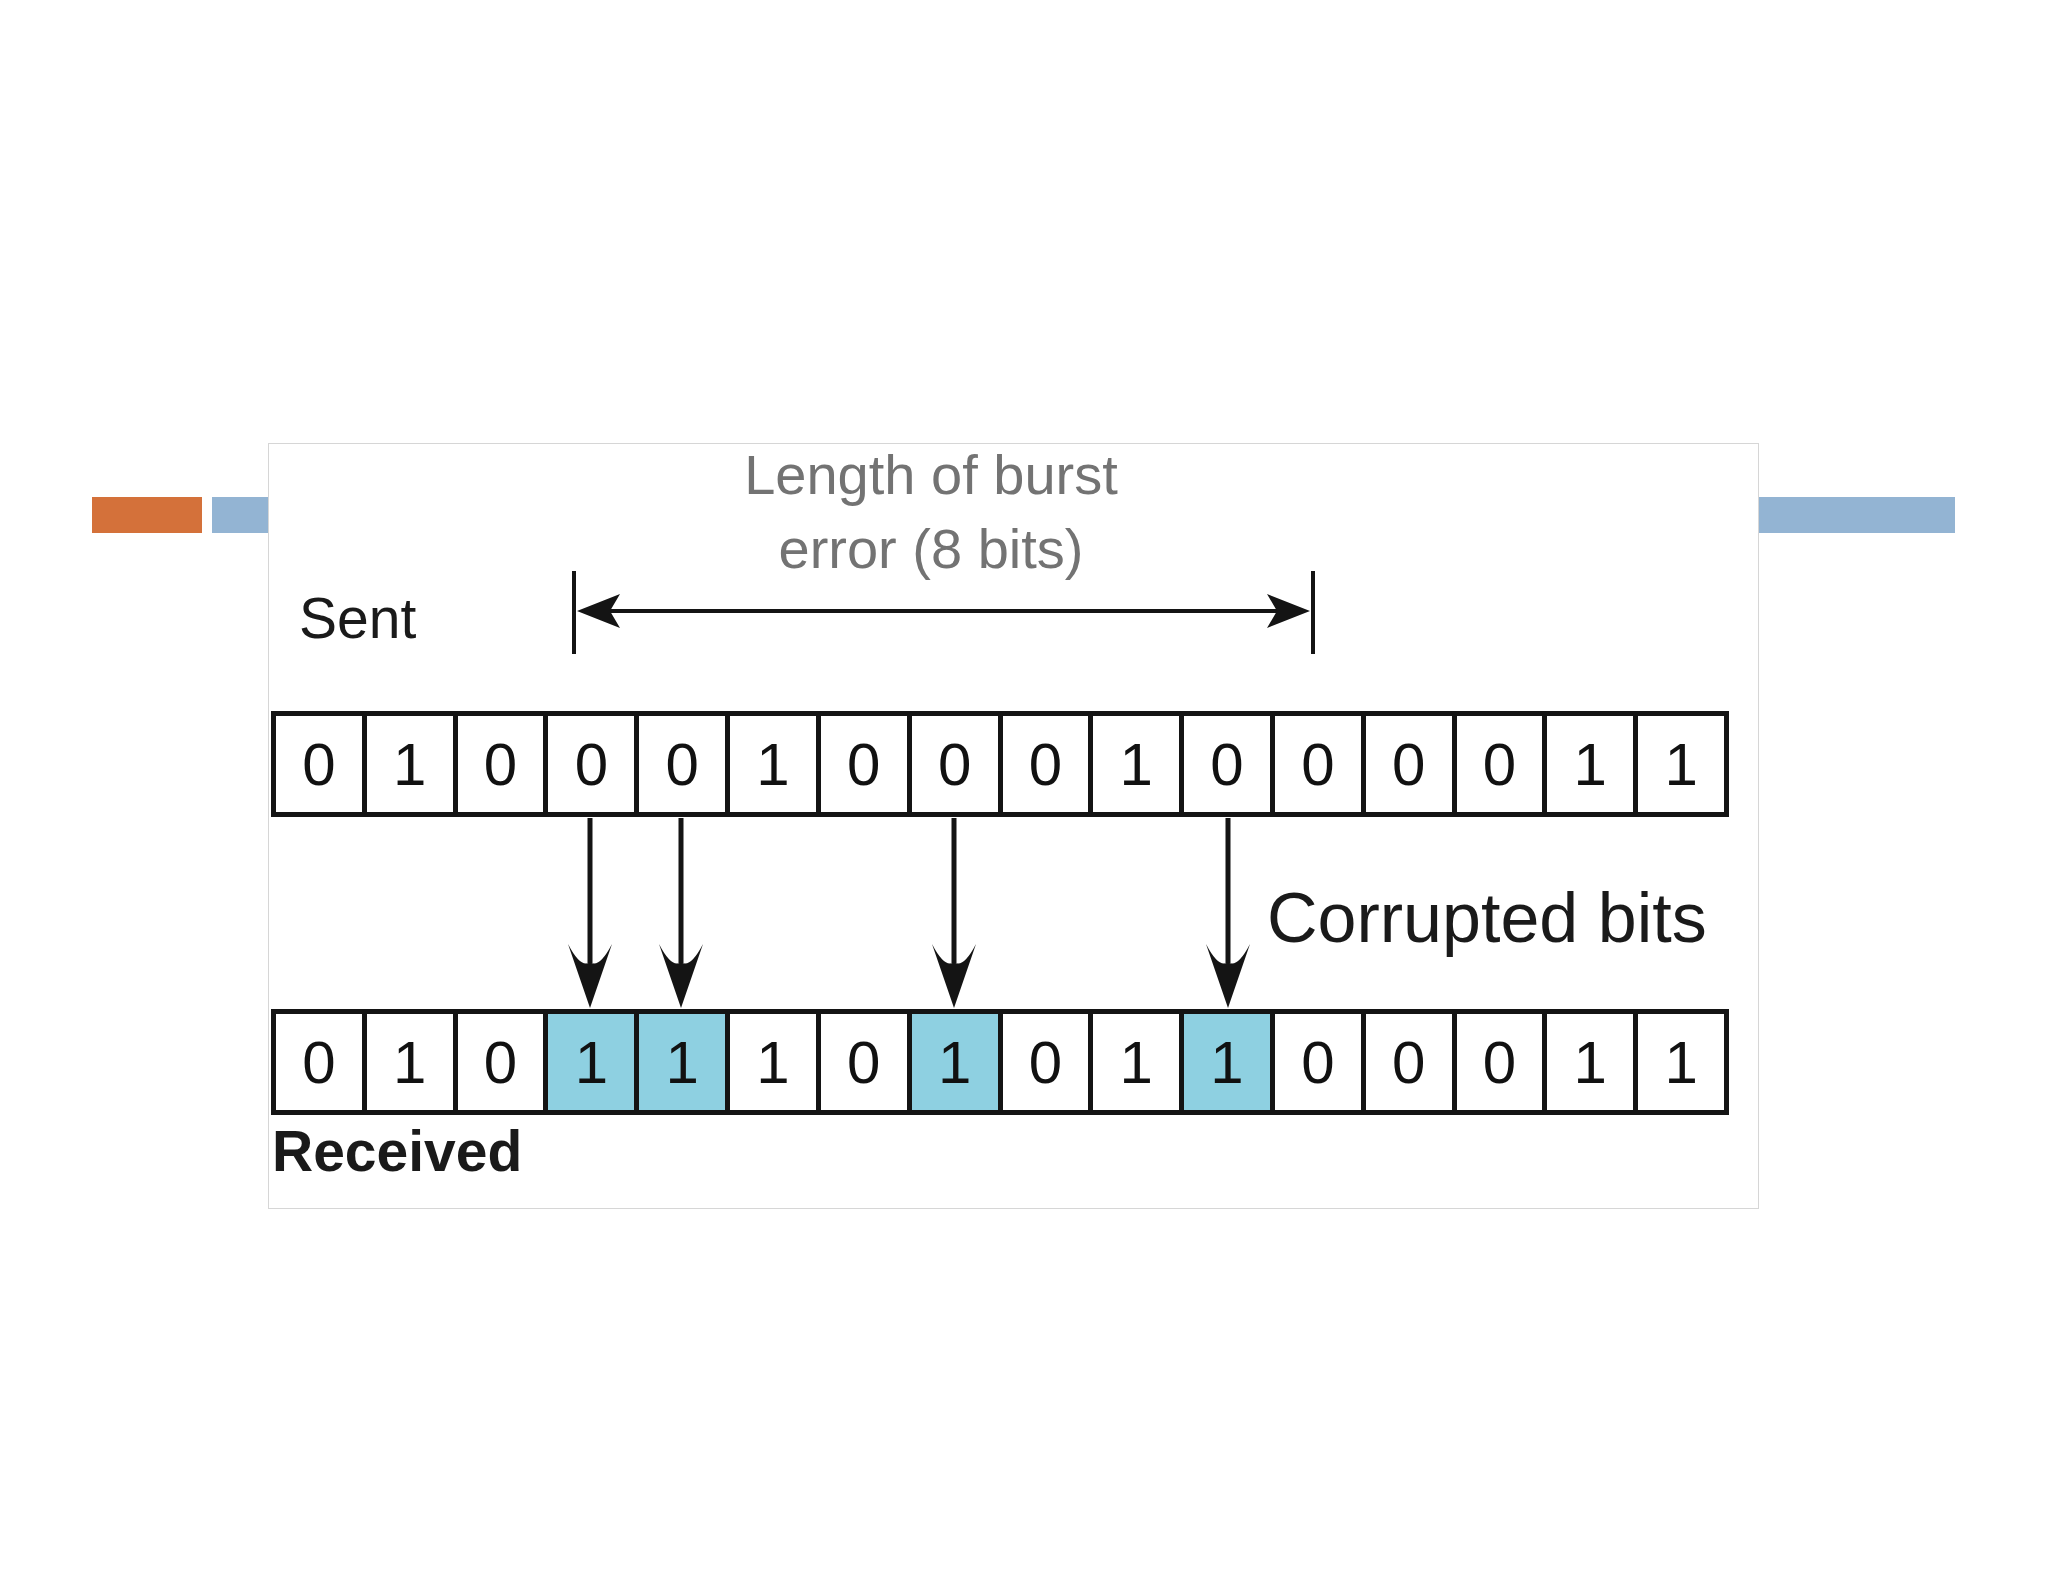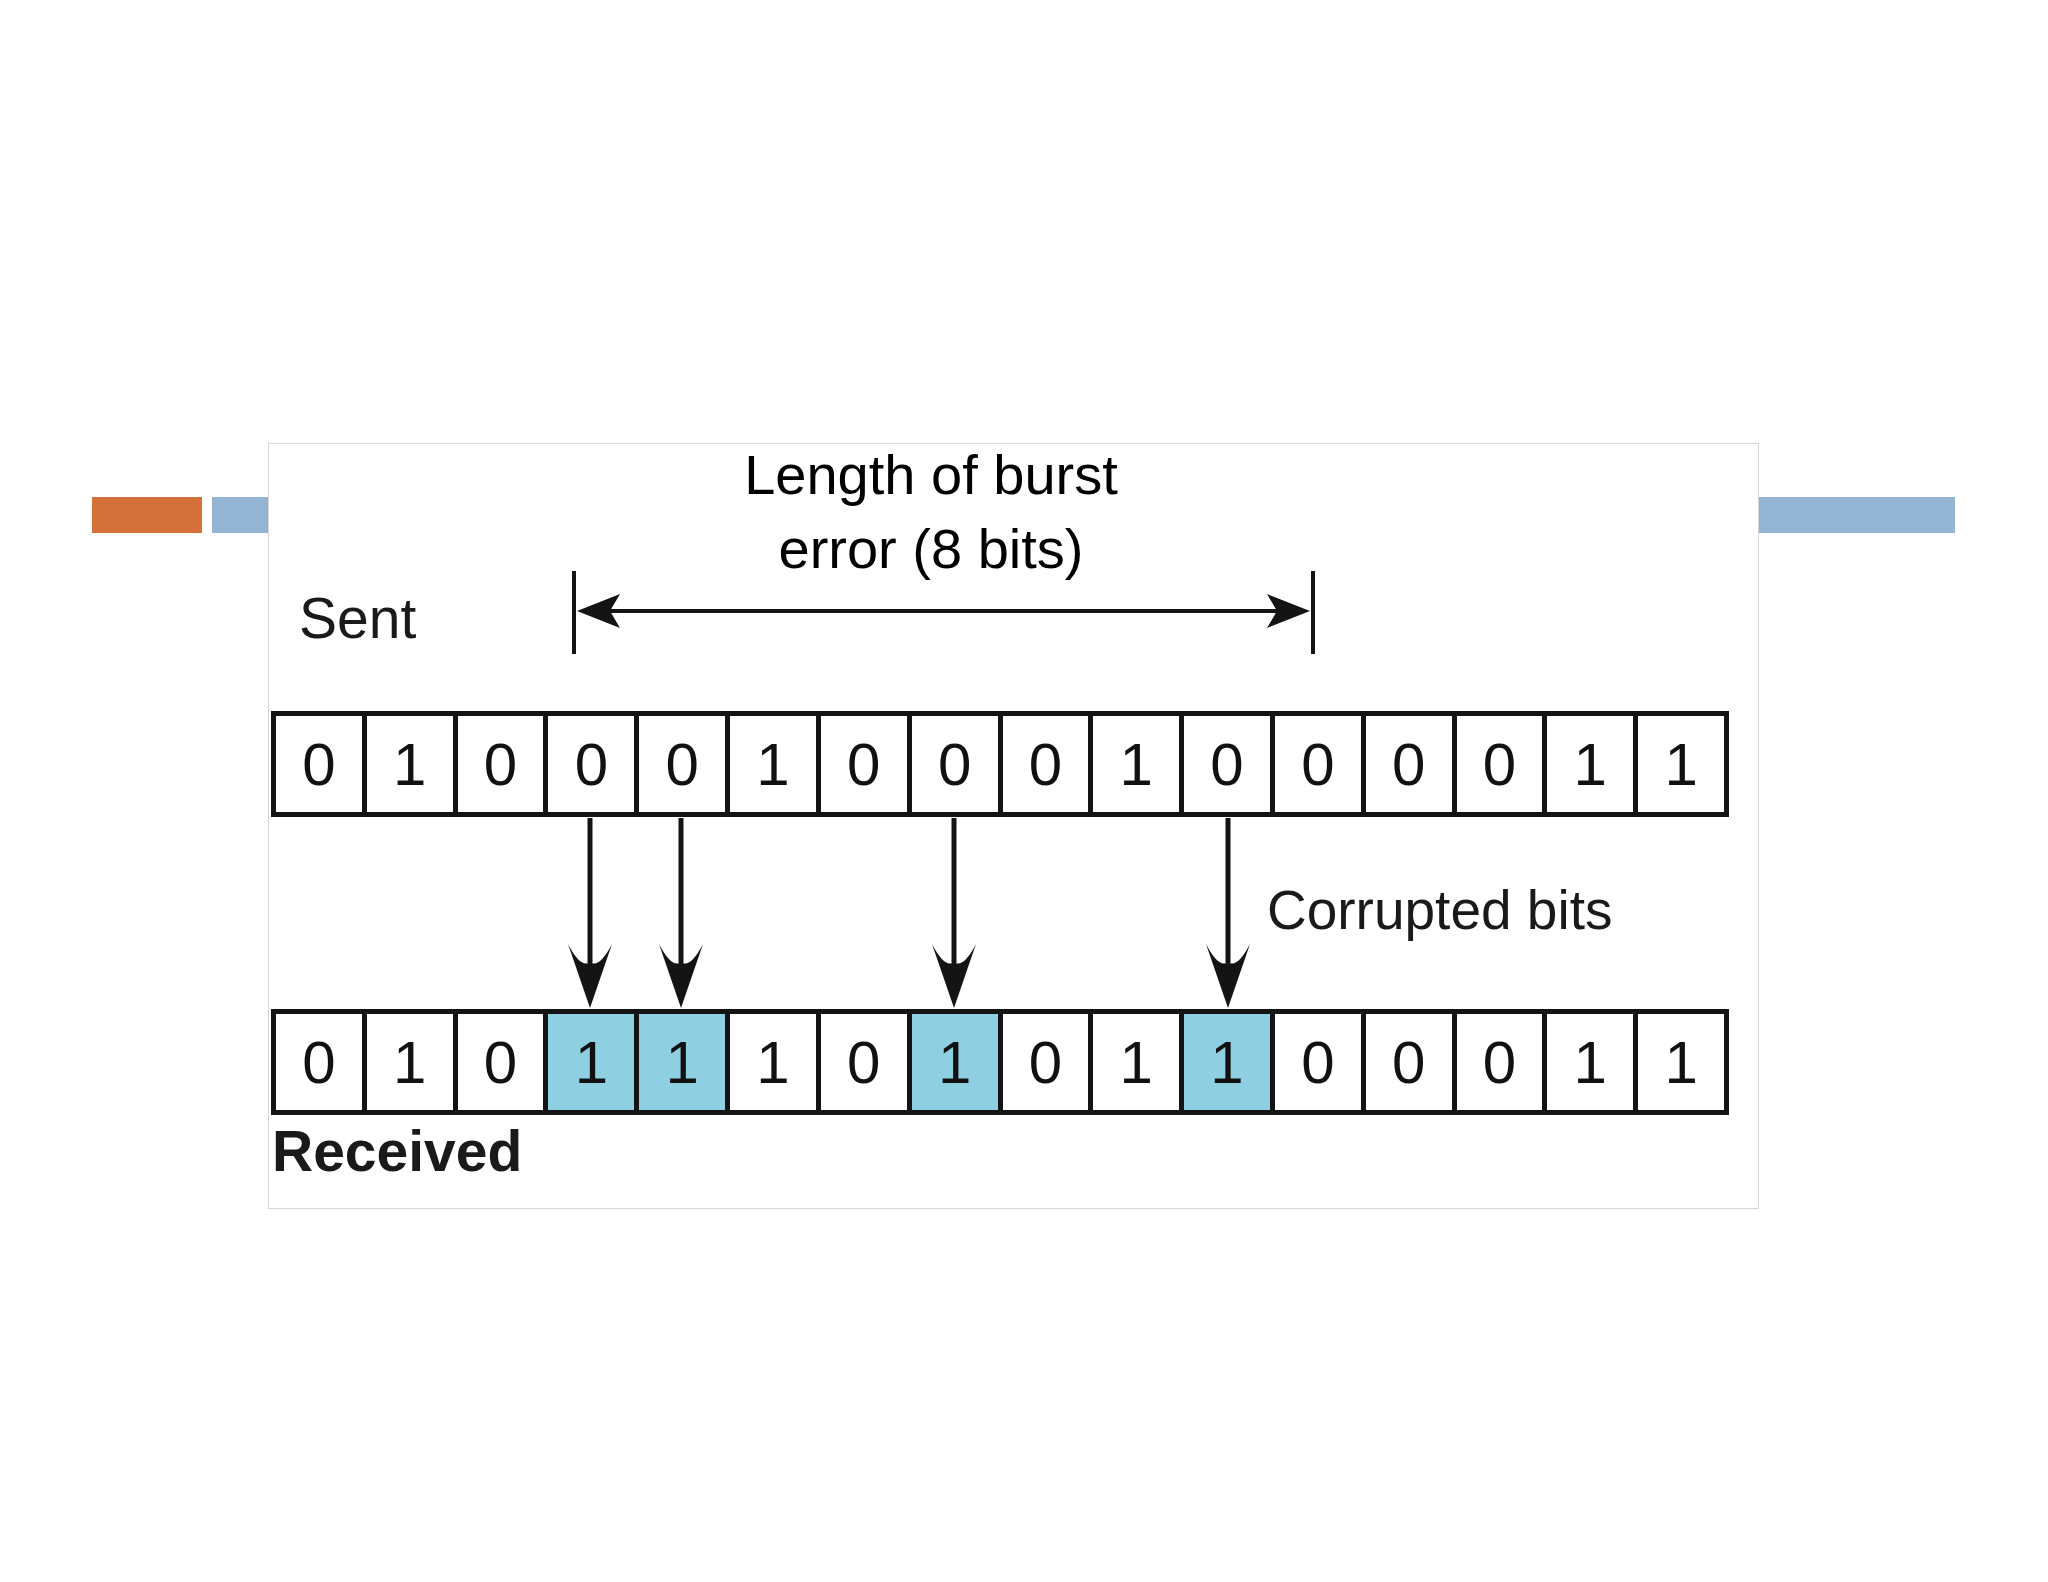--- a/index.html
+++ b/index.html
@@ -10,26 +10,26 @@
   .accent-bar{position:absolute;height:36px;top:497px;}
   .accent-orange{left:92px;width:110px;background:#d4713a;}
   .accent-blue-left{left:212px;width:86px;background:#93b4d3;}
   .accent-blue-right{left:1759px;width:196px;background:#93b4d3;}
   .panel{
     position:absolute;left:268px;top:443px;width:1491px;height:766px;
     background:#ffffff;border:1px solid #d6d6d6;box-sizing:border-box;
   }
   .burst-caption{
     position:absolute;left:581px;top:438px;width:700px;
-    text-align:center;color:#000000;font-size:56px;line-height:1.33;font-weight:400;
+    text-align:center;color:#737373;font-size:56px;line-height:1.33;font-weight:400;
   }
   .label{position:absolute;color:#1a1a1a;}
   .sent-label{left:299px;top:585px;font-size:57px;}
   .received-label{left:272px;top:1118px;font-size:57px;font-weight:bold;}
-  .corrupted-label{left:1267px;top:878px;font-size:55px;}
+  .corrupted-label{left:1267px;top:878px;font-size:70px;}
   .dim-arrow{position:absolute;left:572px;top:565px;}
   .bit-row{
     position:absolute;left:271px;width:1458px;height:106px;
     display:flex;border:5px solid #141414;box-sizing:border-box;background:#fff;
   }
   .sent-row{top:711px;}
   .received-row{top:1009px;}
   .bit-cell{
     flex:1;display:flex;align-items:center;justify-content:center;
     font-size:60px;color:#111;border-left:5px solid #141414;background:#ffffff;

